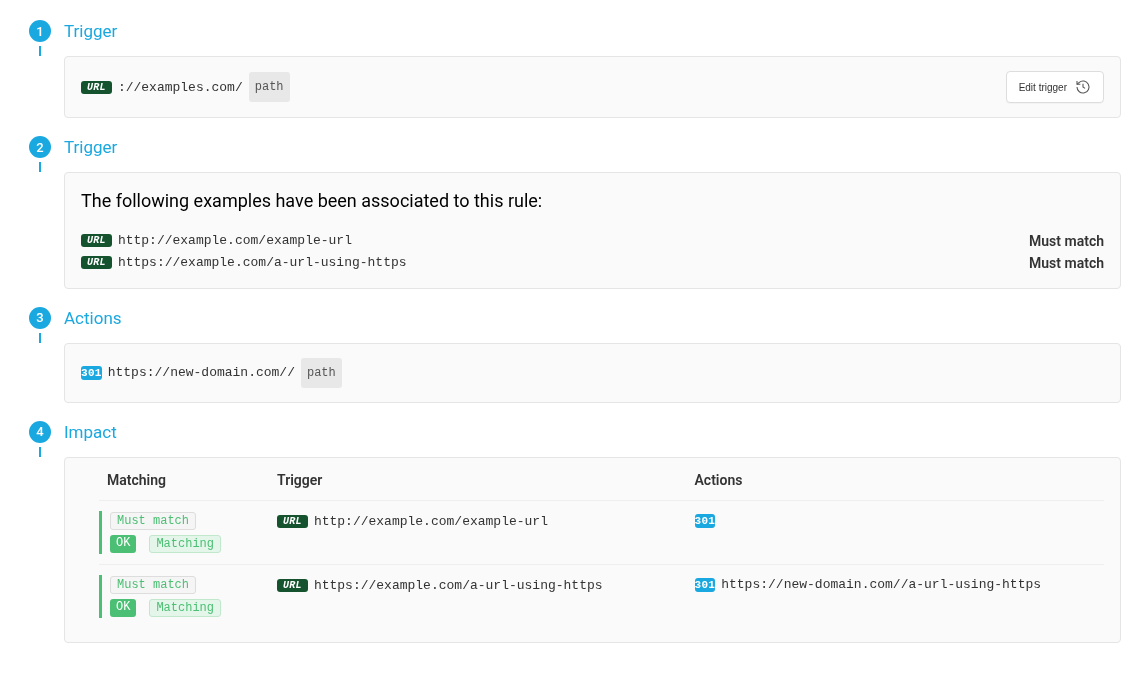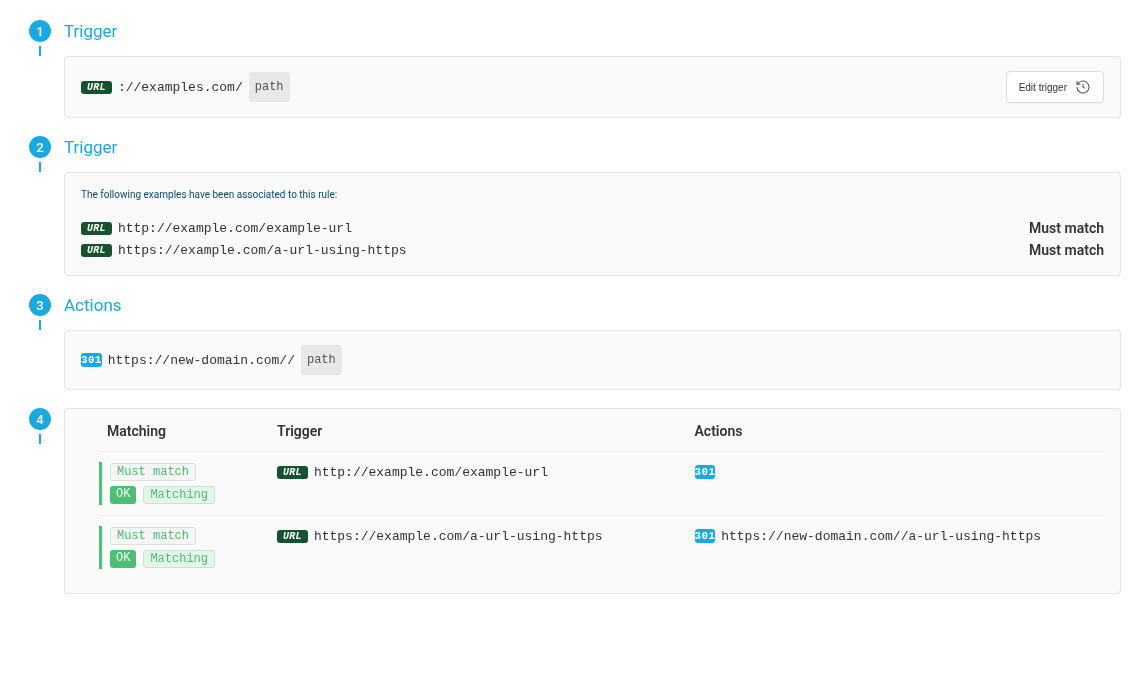--- a/index.html
+++ b/index.html
@@ -67,22 +67,22 @@
       padding: 14px 16px;
       margin-bottom: 14px;
     }
     .panel-row {
       display: flex;
       align-items: center;
       justify-content: space-between;
       gap: 12px;
     }
     .panel-text {
-      color: #0c4a6e;
-      font-size: 10px;
+      color: #000000;
+      font-size: 18px;
       line-height: 1.6;
     }
     .edit-btn {
       background: #fff;
       border: 1px solid #ddd;
       border-radius: 4px;
       padding: 7px 12px;
       font-size: 10px;
       color: #333;
       display: inline-flex;
@@ -186,21 +186,21 @@
       background: #4bbf73;
       color: #fff;
     }
     .pill-matching {
       background: #e4f6ea;
       color: #4bbf73;
       border: 1px solid #c1e8cd;
     }
     .pill-row {
       display: flex;
-      gap: 7px;
+      gap: 13px;
       margin-top: 3px;
     }
     svg.history-icon {
       width: 16px;
       height: 16px;
       stroke: #555;
       fill: none;
       stroke-width: 1.6;
     }
     .spacer-bottom { height: 6px; }
@@ -284,20 +284,21 @@
     </div>
   </div>
 </div>
 
 <div class="step">
   <div class="step-col">
     <div class="step-badge">4</div>
     <div class="step-line"></div>
   </div>
   <div class="step-body">
+    <div class="step-title">Impact</div>
     <div class="panel">
       <div class="impact-table">
         <div class="impact-head">
           <div>Matching</div>
           <div>Trigger</div>
           <div>Actions</div>
         </div>
 
         <div class="impact-row">
           <div class="impact-match-cell">

